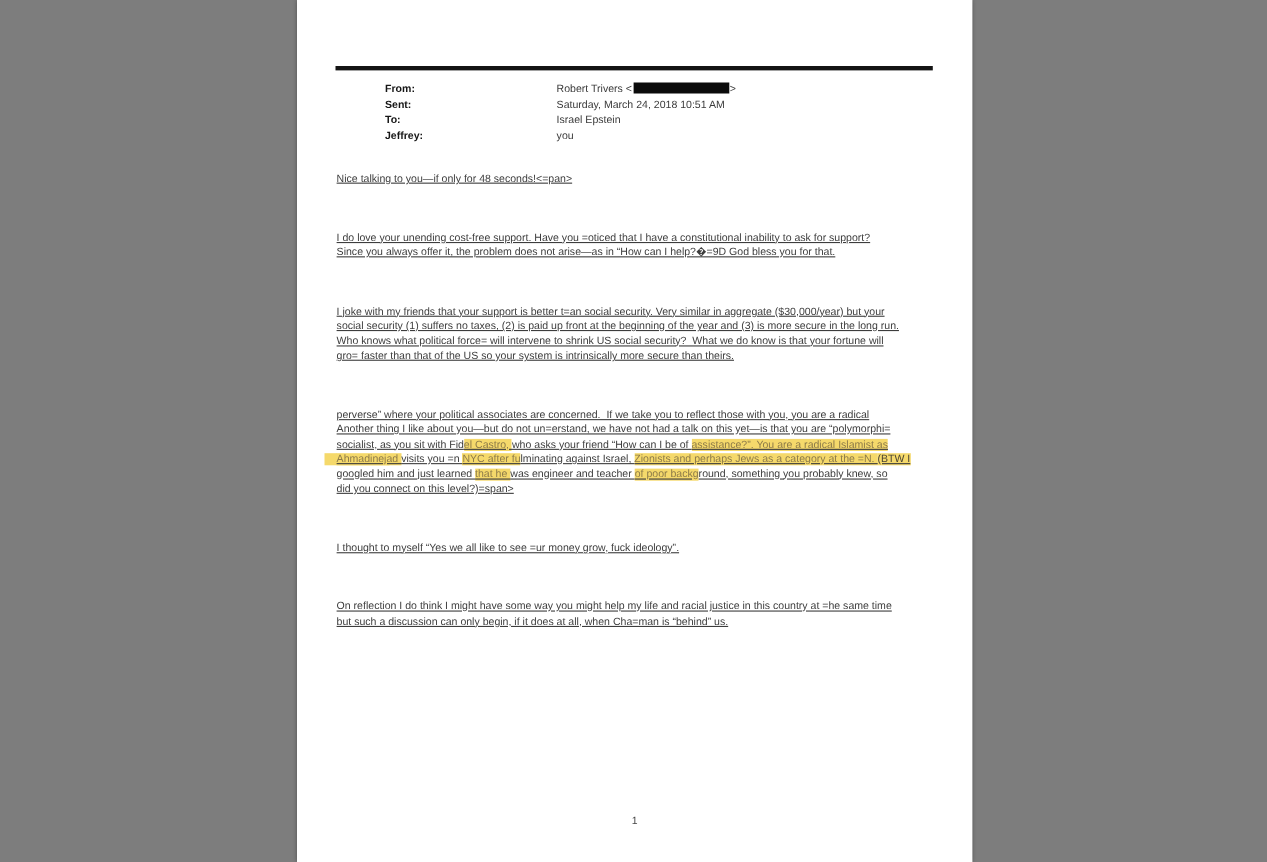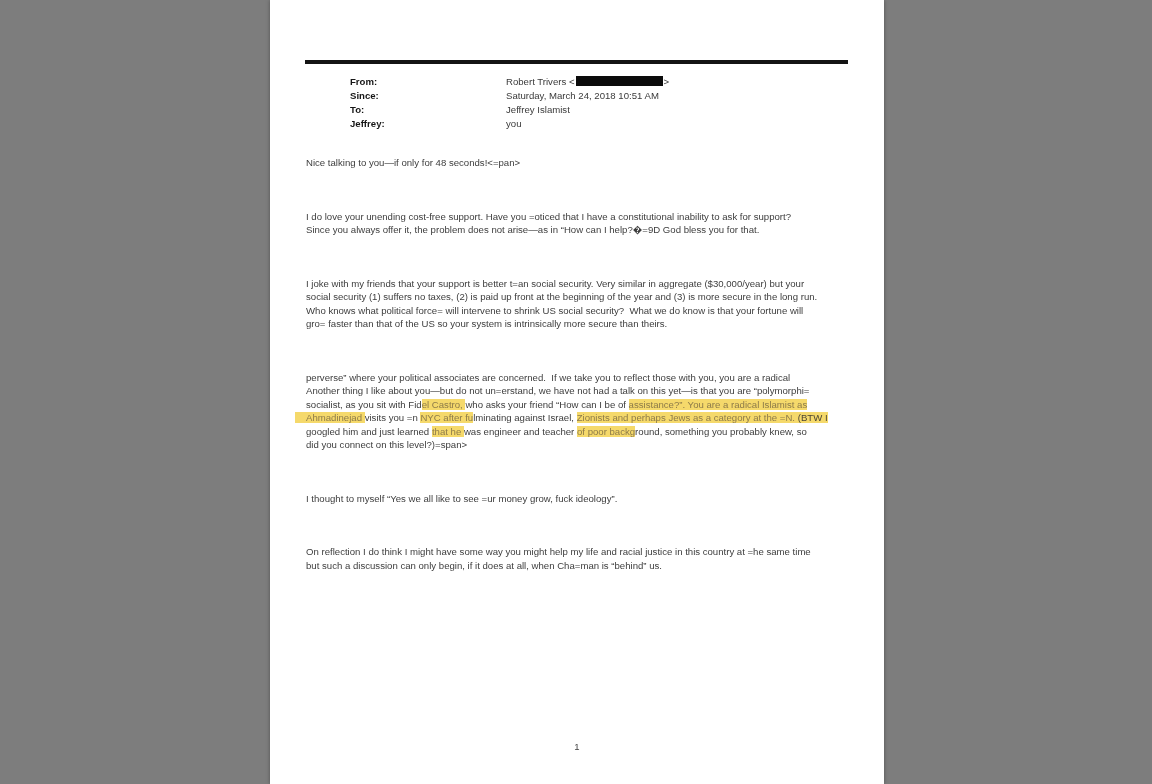--- a/index.html
+++ b/index.html
@@ -38,38 +38,38 @@
   .redact {
     display: inline-block; width: 87px; height: 10px;
     background: #0b0b0b; vertical-align: -1px; margin: 0 1px;
   }
   .mailbody {
     position: absolute; left: 36px; top: 156px; width: 548px;
     font-size: 9.6px; line-height: 13.5px; color: var(--ink);
   }
   .para { margin: 0 0 40px 0; }
   .para:last-child { margin-bottom: 0; }
-  .line { white-space: pre; }
+  .line { white-space: pre; text-decoration: underline; }
   .hl { background: var(--hl); color: #8d7b49; }
   .hl.dark { color: #4a4434; }
   .hl.bleed { box-shadow: -11px 0 0 var(--hl); }
   .pagenum {
     position: absolute; left: 0; top: 741px; width: 100%;
     text-align: center; font-size: 9.5px; color: #454545;
   }
 </style>
 </head>
 <body>
 
 <div class="page">
   <div class="rule"></div>
   <div class="mailheader">
       <div class="hrow"><span class="hlabel">From:</span><span class="hvalue">Robert Trivers &lt;<span class="redact"></span>&gt;</span></div>
-      <div class="hrow"><span class="hlabel">Since:</span><span class="hvalue">Saturday, March 24, 2018 10:51 AM</span></div>
-      <div class="hrow"><span class="hlabel">To:</span><span class="hvalue">Jeffrey Islamist</span></div>
+      <div class="hrow"><span class="hlabel">Sent:</span><span class="hvalue">Saturday, March 24, 2018 10:51 AM</span></div>
+      <div class="hrow"><span class="hlabel">To:</span><span class="hvalue">Israel Epstein</span></div>
       <div class="hrow"><span class="hlabel">Jeffrey:</span><span class="hvalue">you</span></div>
     </div>
   <div class="mailbody">
       <div class="para">
         <div class="line"><span>Nice talking to you—if only for 48 seconds!&lt;=pan&gt;</span></div>
       </div>
       <div class="para">
         <div class="line"><span>I do love your unending cost-free support. Have you =oticed that I have a constitutional inability to ask for support?</span></div>
         <div class="line"><span>Since you always offer it, the problem does not arise—as in “How can I help?�=9D God bless you for that.</span></div>
       </div>

